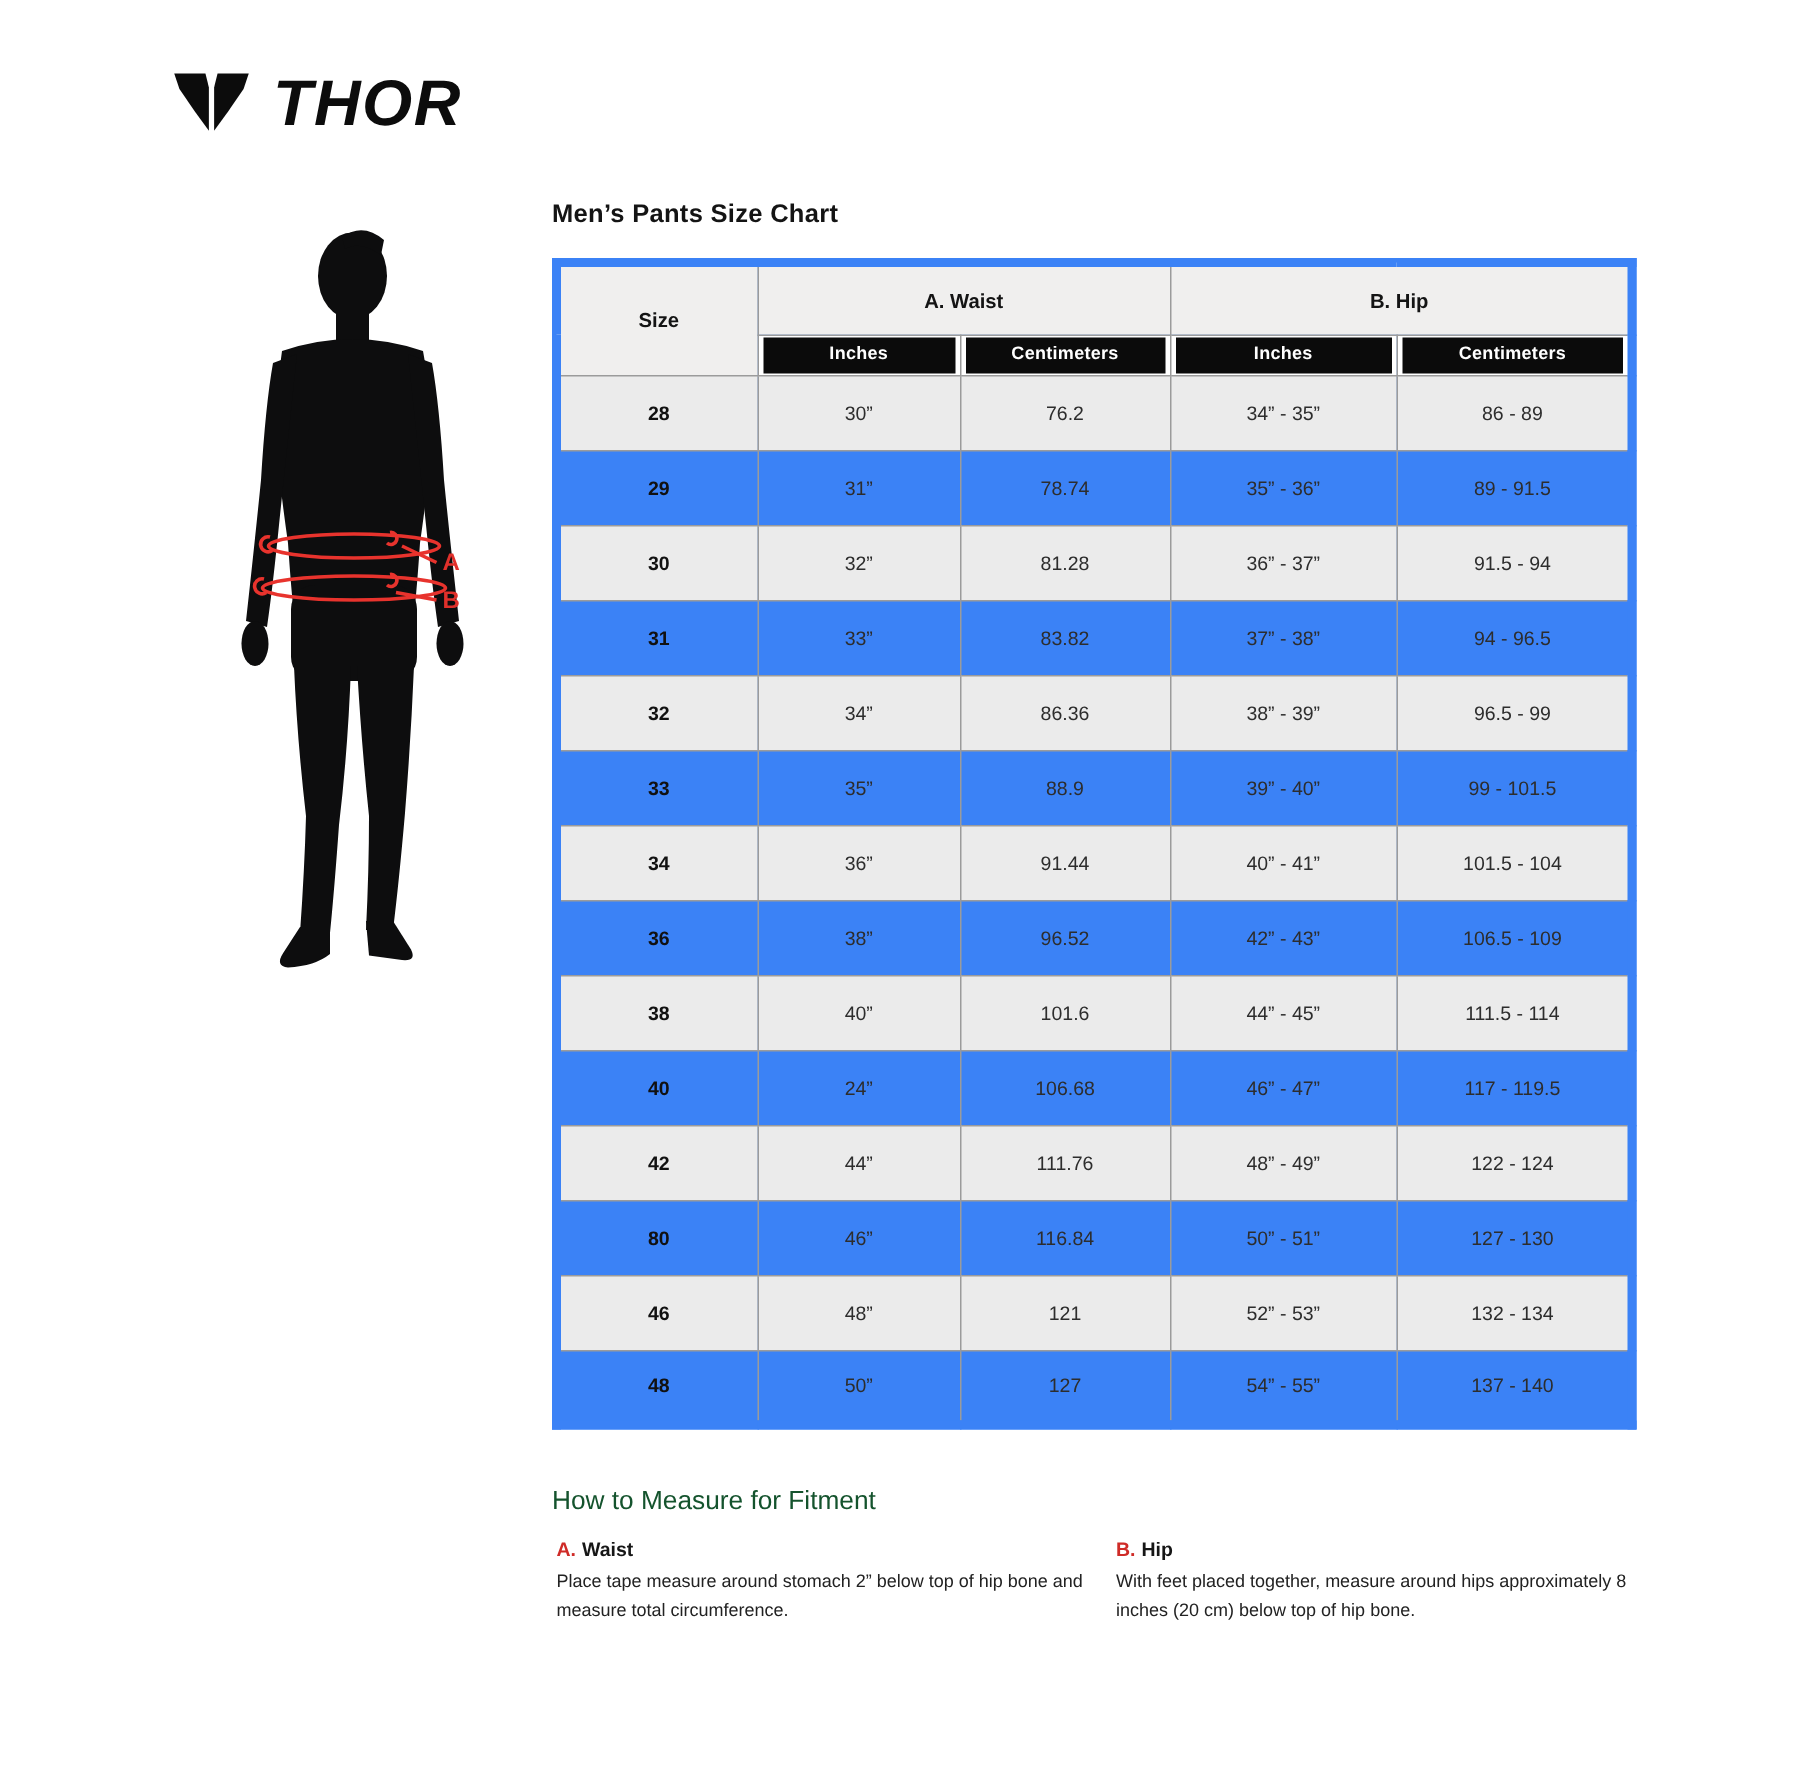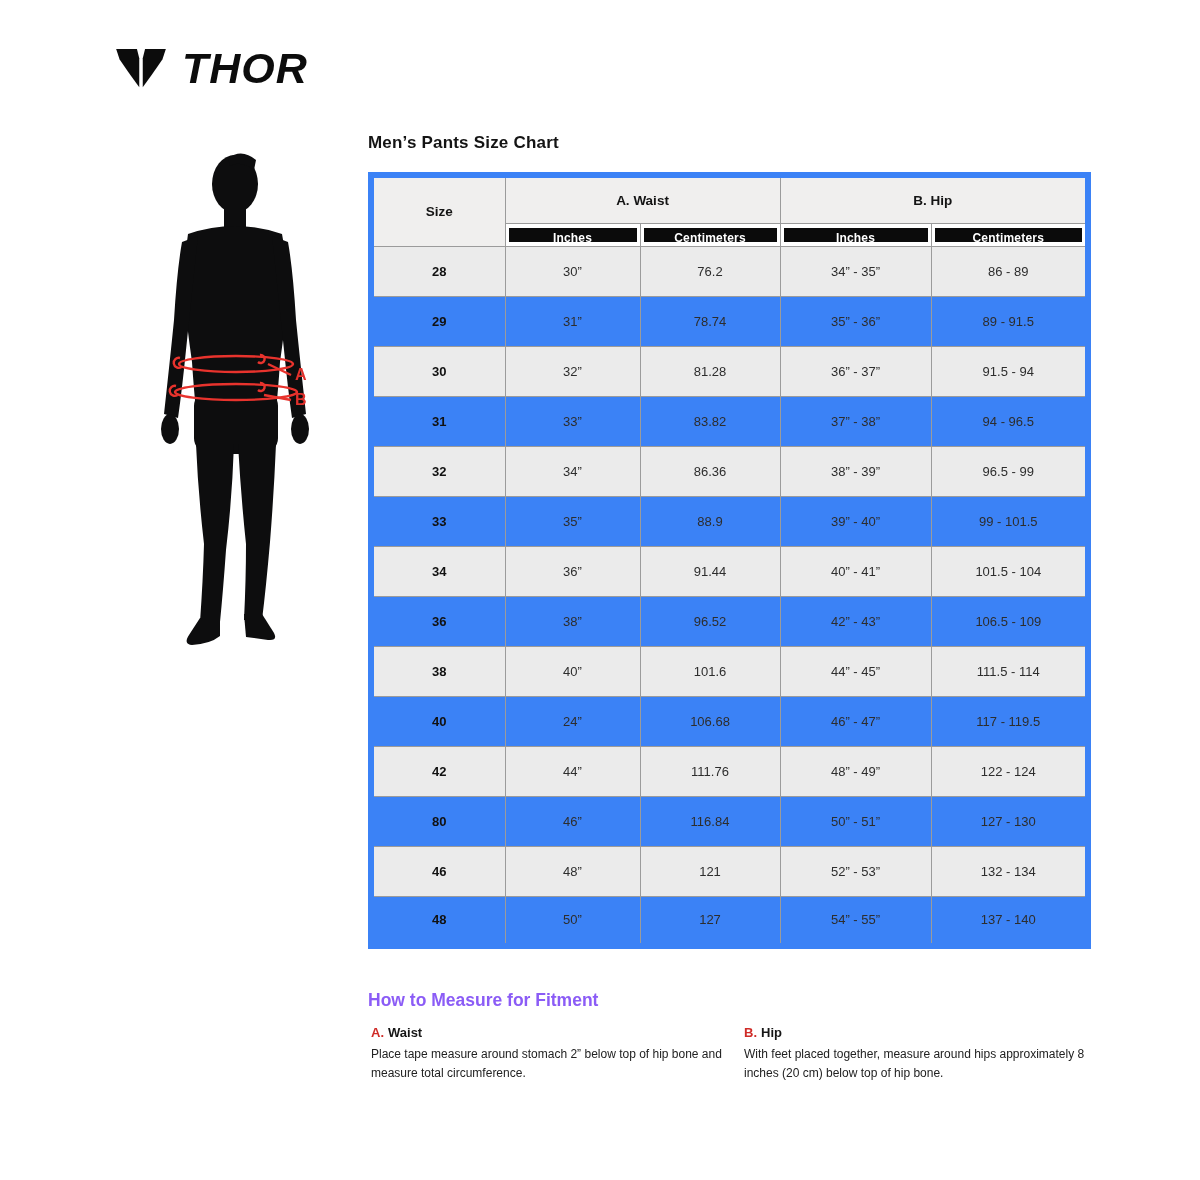--- a/index.html
+++ b/index.html
@@ -44,32 +44,32 @@
   col.w-win  { width: 135px; }
   col.w-wcm  { width: 140px; }
   col.w-hin  { width: 151px; }
   col.w-hcm  { width: 157px; }
 
   .size-table tr.h1 th { height: 48px; background: #f0efee; font-size: 13.5px; font-weight: 700; color: #141414; }
   .size-table th.size-head { background: #f0efee; }
 
   .size-table tr.h2 th { height: 23px; background: #ffffff; padding: 1px 3px; }
   .size-table tr.h2 .subbar {
-    background: #0b0b0b; color: #ffffff; height: 14px; line-height: 20px;
+    background: #0b0b0b; color: #ffffff; height: 24px; line-height: 20px;
     font-size: 12px; font-weight: 700; letter-spacing: 0.2px;
   }
 
   .size-table td { height: 50px; font-size: 13px; color: #2d2d2d; }
   .size-table td.col-size { font-weight: 700; color: #111; font-size: 13px; }
   .size-table tr.alt td { background: #ebebeb; }
 
   
   .howto-title {
     position: absolute; left: 368px; top: 990px;
-    font-size: 17.5px; font-weight: 700; color: #8b5cf6;
+    font-size: 17.5px; font-weight: 400; color: #14532d;
   }
   .howto-item { position: absolute; top: 1025px; width: 352px; }
   .howto-item.item-a { left: 371px; }
   .howto-item.item-b { left: 744px; }
   .howto-item h4 { font-size: 13px; font-weight: 700; color: #161616; margin-bottom: 5px; }
   .howto-item h4 .red { color: #cf2b27; margin-right: 4px; }
   .howto-item p { font-size: 12px; line-height: 1.55; color: #222222; }
 
   
   .footer-note {

